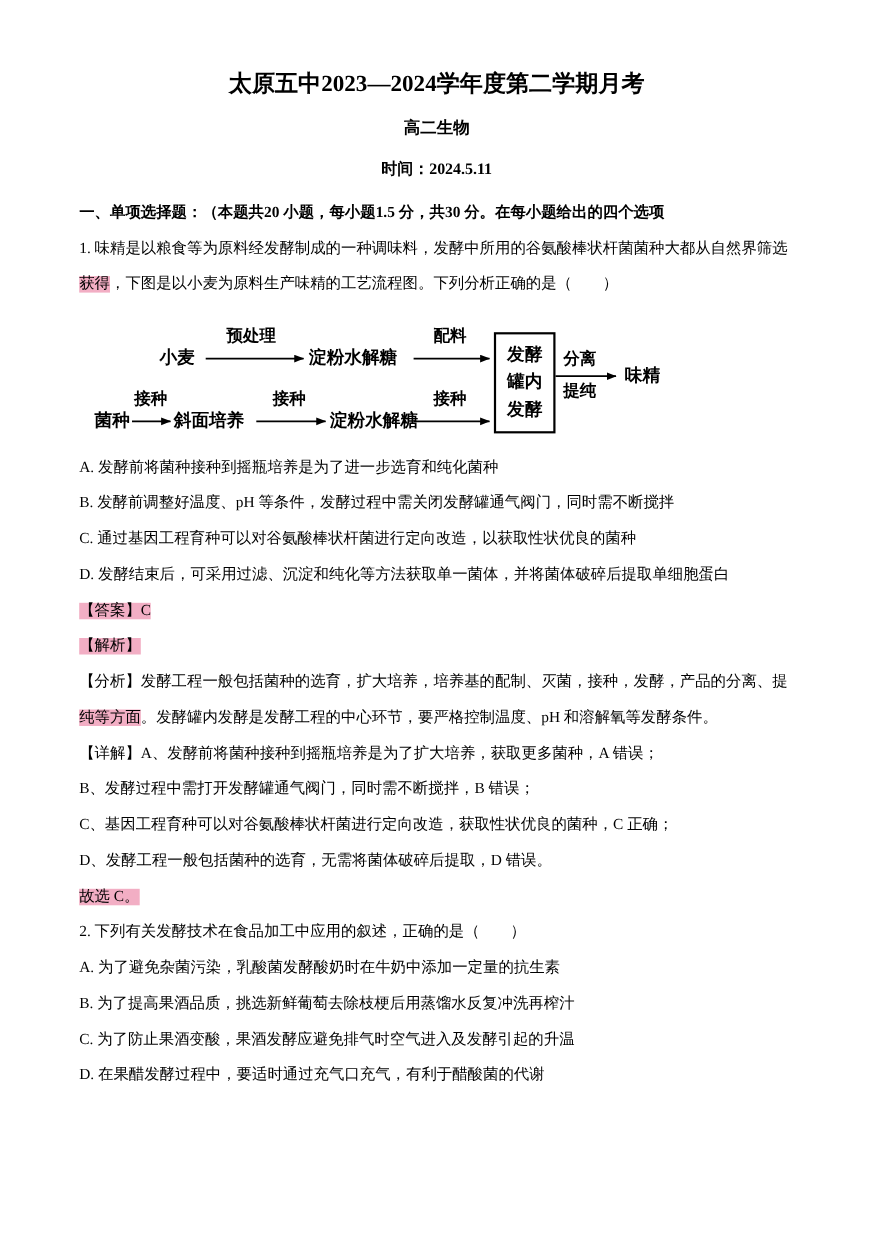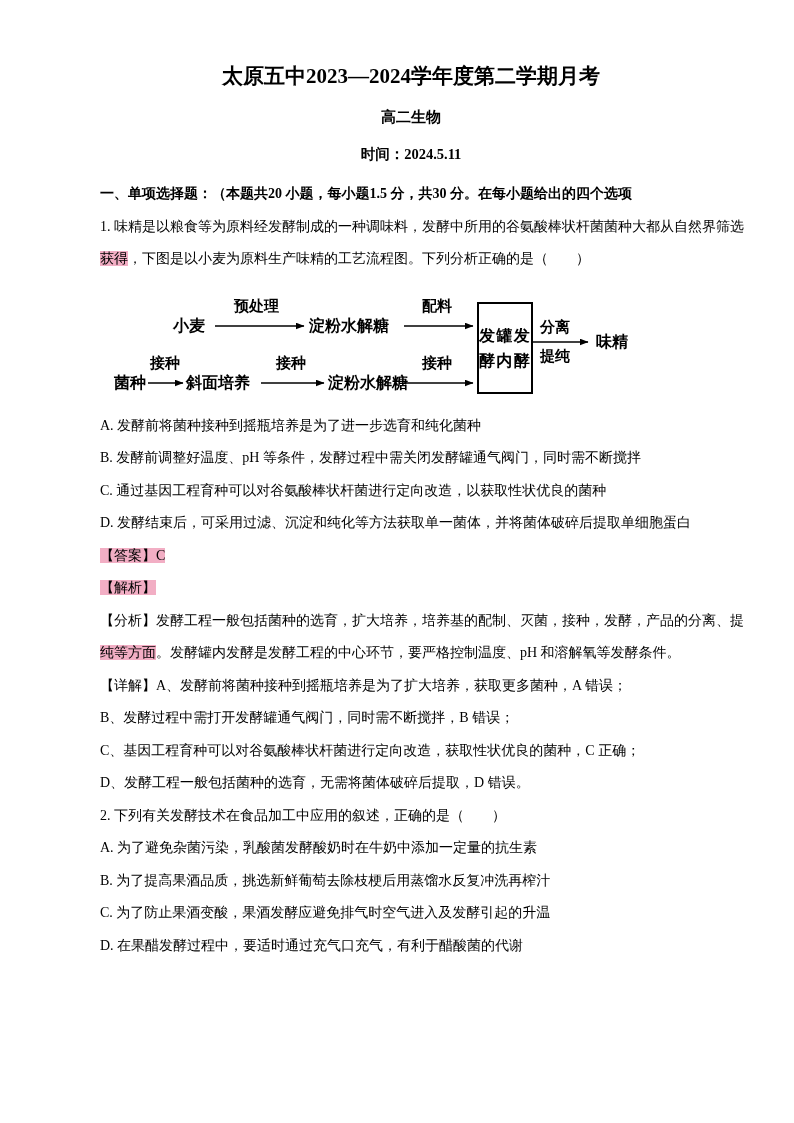--- a/index.html
+++ b/index.html
@@ -2,37 +2,37 @@
 <html style="--hl: #f2aec4;"><head>
 <meta charset="utf-8">
 <style>
   html, body { margin: 0; padding: 0; }
   body {
     width: 794px; height: 1123px;
     background: #ffffff; color: #000000;
     font-family: "Liberation Serif", "DejaVu Serif", serif;
     overflow: hidden;
   }
-  .content { padding: 60px 72px 0 100px; }
+  .content { padding: 60px 72px 0 72px; }
   .c { text-align: center; }
   .title   { font-size: 21px; font-weight: bold; line-height: 32px; }
   .subject { font-size: 15px; font-weight: bold; line-height: 30px; margin-top: 10px; }
   .time    { font-size: 14.5px; font-weight: bold; line-height: 24px; margin-top: 10px; }
   .bodytext { margin-top: 12px; }
   .ln { font-size: 14px; line-height: 32.5px; white-space: nowrap; font-family: Liberation Serif, serif; }
   .b  { font-weight: bold; }
   .hl { background: var(--hl, #f2aec4); }
   .diagram { position: relative; height: 112px; margin: 14px 0 8px 0; }
   .diagram svg { position: absolute; left: 0; top: 0; }
   .dt { position: absolute; font-size: 16px; font-weight: bold; line-height: 18px; white-space: nowrap; }
   .dl { position: absolute; font-size: 15px; font-weight: bold; line-height: 17px; white-space: nowrap; }
   .tank {
     position: absolute; left: 377px; top: 12px; width: 52px; height: 88px;
     border: 2px solid #000;
-    display: flex; flex-direction: row; align-items: center; justify-content: center;
+    display: flex; flex-direction: column; align-items: center; justify-content: center;
     font-size: 16px; font-weight: bold; line-height: 25px;
   }
 </style>
 </head>
 <body>
 
 <div class="content">
 
   <div class="title c">太原五中2023—2024学年度第二学期月考</div>
   <div class="subject c">高二生物</div>
@@ -89,20 +89,21 @@
     <div class="ln"><span class="hl">【解析】</span></div>
 
     <div class="ln"><span>【分析】</span><span>发酵工程一般包括菌种的选育，扩大培养，培养基的配制、灭菌，接种，发酵，产品的分离、提</span></div>
     <div class="ln"><span class="hl">纯等方面</span><span>。发酵罐内发酵是发酵工程的中心环节，要严格控制温度、pH 和溶解氧等发酵条件。</span></div>
 
     <div class="ln"><span>【详解】</span><span>A、发酵前将菌种接种到摇瓶培养是为了扩大培养，获取更多菌种，A 错误；</span></div>
     <div class="ln">B、发酵过程中需打开发酵罐通气阀门，同时需不断搅拌，B 错误；</div>
     <div class="ln">C、基因工程育种可以对谷氨酸棒状杆菌进行定向改造，获取性状优良的菌种，C 正确；</div>
     <div class="ln">D、发酵工程一般包括菌种的选育，无需将菌体破碎后提取，D 错误。</div>
 
+    <div class="ln"><span class="hl">故选 C。</span></div>
 
     <div class="ln">2. 下列有关发酵技术在食品加工中应用的叙述，正确的是（　　）</div>
     <div class="ln">A. 为了避免杂菌污染，乳酸菌发酵酸奶时在牛奶中添加一定量的抗生素</div>
     <div class="ln">B. 为了提高果酒品质，挑选新鲜葡萄去除枝梗后用蒸馏水反复冲洗再榨汁</div>
     <div class="ln">C. 为了防止果酒变酸，果酒发酵应避免排气时空气进入及发酵引起的升温</div>
     <div class="ln">D. 在果醋发酵过程中，要适时通过充气口充气，有利于醋酸菌的代谢</div>
 
   </div>
 </div>
 

